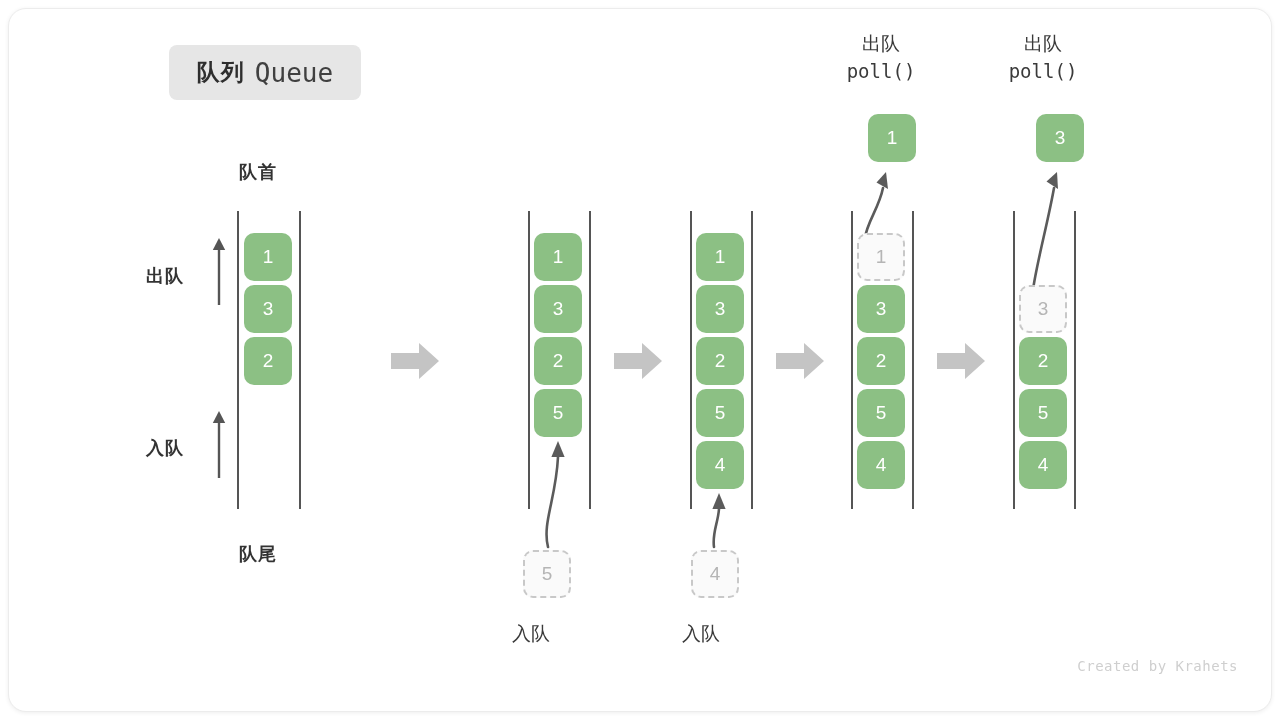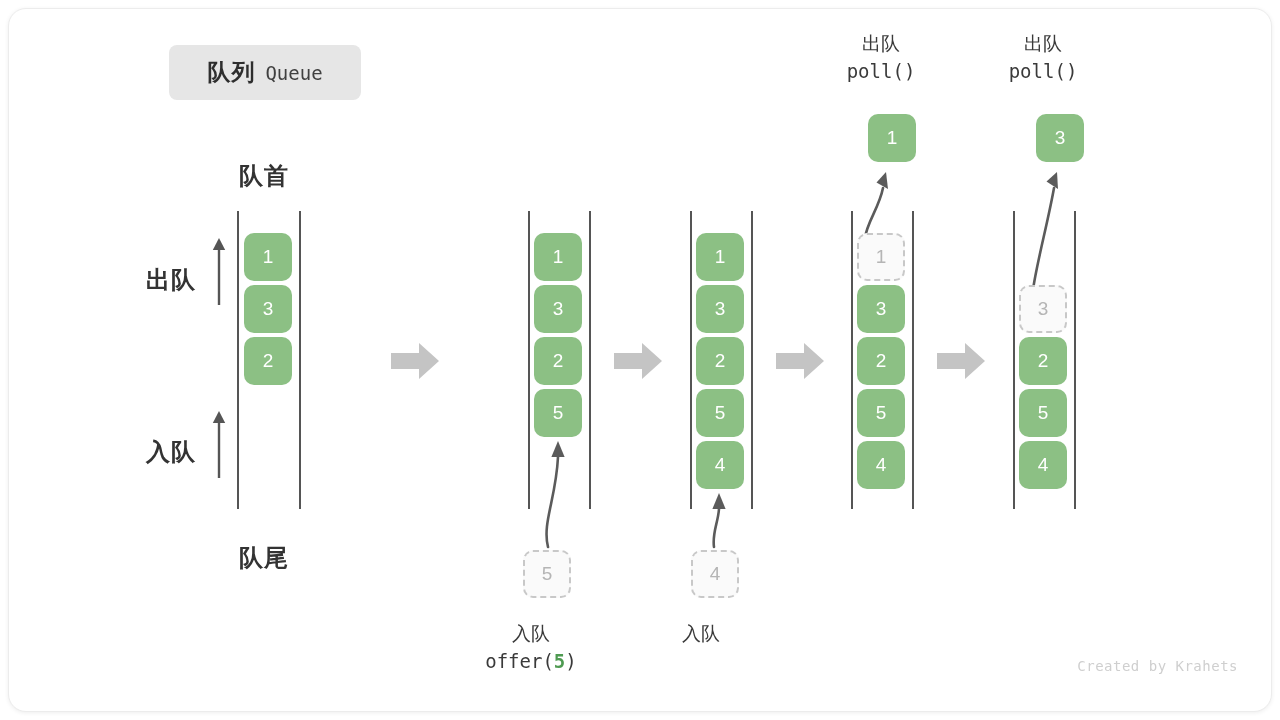--- a/index.html
+++ b/index.html
@@ -43,28 +43,28 @@
     gap: 10px;
   }
   .title-cn {
     font-size: 23px;
     font-weight: bold;
     color: #2e2e2e;
     letter-spacing: 1px;
   }
   .title-en {
     font-family: "DejaVu Sans Mono", "Liberation Mono", monospace;
-    font-size: 19px;
+    font-size: 26px;
     color: #404040;
   }
 
   
   .lbl-cn-bold {
     position: absolute;
-    font-size: 24px;
+    font-size: 18px;
     font-weight: bold;
     color: #333333;
     letter-spacing: 1px;
     white-space: nowrap;
   }
   .op-label {
     position: absolute;
     text-align: center;
     white-space: nowrap;
     line-height: 1.45;
@@ -195,21 +195,20 @@
   <div class="box filled" style="left:534px; top:389px;">5</div>
   <div class="box ghost" style="left:523px; top:550px;">5</div>
   <div class="curve-arrow" style="left:530px; top:437px;">
     <svg width="44" height="112" viewBox="0 0 44 112">
       <path d="M18 110 C12 86, 26 62, 28 20" stroke="#5b5b5b" stroke-width="2.6" fill="none" stroke-linecap="round"></path>
       <path d="M28 4 L34.6 20 L21.4 20 Z" fill="#5b5b5b"></path>
     </svg>
   </div>
   <div class="op-label" style="left:441px; top:620px; width:180px;">
     <span class="op-cn">入队</span>
-    <span class="op-code"><span>offer(</span><span class="num">5</span><span>)</span></span>
   </div>
 
   <div class="sep-arrow" style="left:612px; top:339px;">
     <svg width="52" height="44" viewBox="0 0 52 44">
       <path d="M2 14 H30 V4 L50 22 L30 40 V30 H2 Z" fill="#c4c4c4"></path>
     </svg>
   </div>
 
   <div class="rail" style="left:690px; top:211px; height:298px;"></div>
   <div class="rail" style="left:751px; top:211px; height:298px;"></div>

